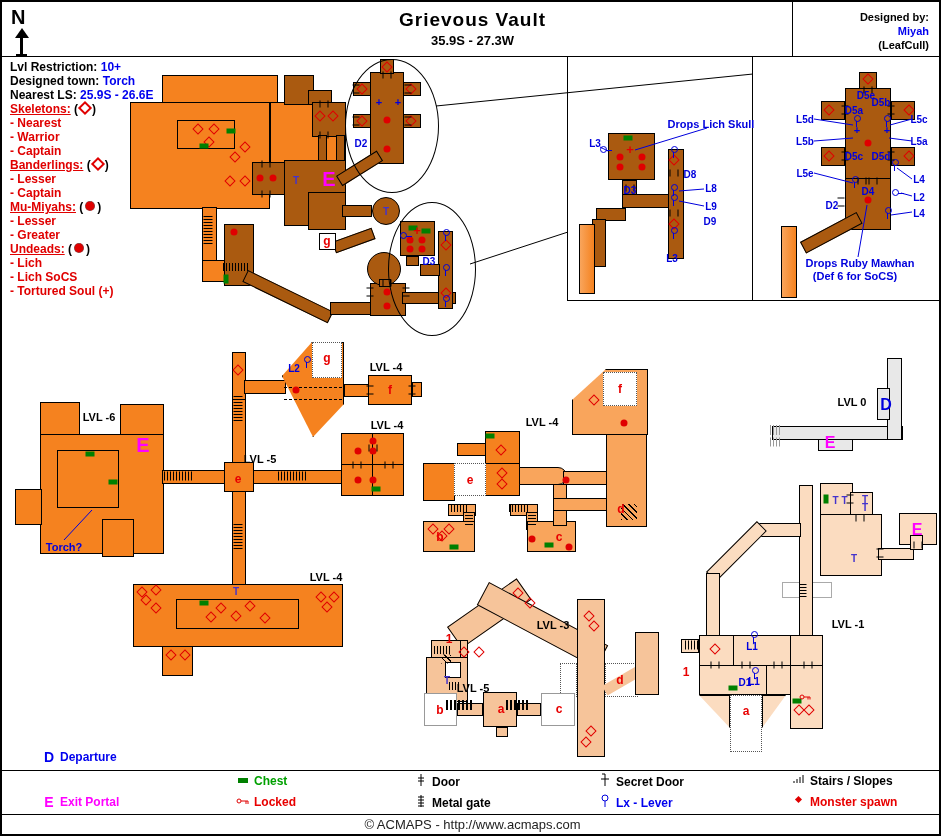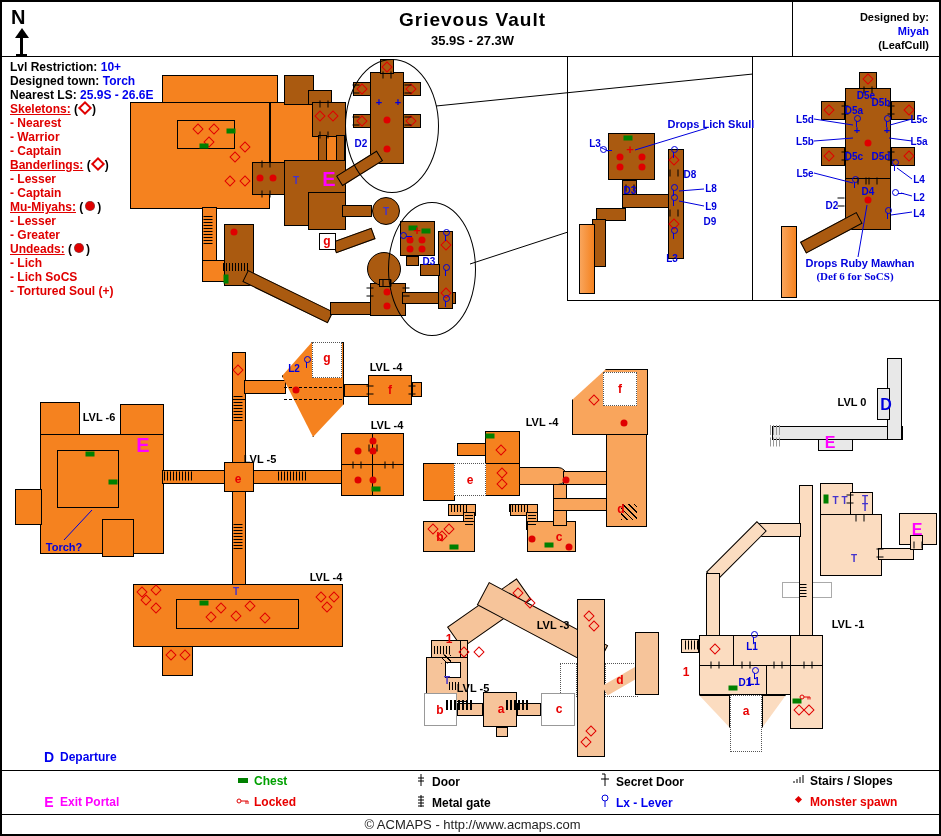--- a/index.html
+++ b/index.html
@@ -560,21 +560,21 @@
       <span class="ml b" style="left: 917px; top: 139px;">L5a</span>
       <span class="ml b" style="left: 852px; top: 154px;">D5c</span>
       <span class="ml b" style="left: 879px; top: 154px;">D5d</span>
       <span class="ml b" style="left: 803px; top: 171px;">L5e</span>
       <span class="ml b" style="left: 866px; top: 189px;">D4</span>
       <span class="ml b" style="left: 917px; top: 177px;">L4</span>
       <span class="ml b" style="left: 917px; top: 195px;">L2</span>
       <span class="ml b" style="left: 830px; top: 203px;">D2</span>
       <span class="ml b" style="left: 917px; top: 211px;">L4</span>
       <span class="ml a" style="left: 858px; top: 261px;">Drops Ruby Mawhan</span>
-      <span class="ml a" style="left: 853px; top: 274px; font-family: Liberation Serif, serif;">(Def 6 for SoCS)</span>
+      <span class="ml a" style="left: 853px; top: 274px;">(Def 6 for SoCS)</span>
       <span class="ml lv" style="left: 97px; top: 415px;">LVL -6</span>
       <span class="ml m" style="left: 141px; top: 443px;">E</span>
       <span class="ml a" style="left: 62px; top: 545px;">Torch?</span>
       <span class="ml lv" style="left: 258px; top: 457px;">LVL -5</span>
       <span class="ml r" style="left: 236px; top: 477px;">e</span>
       <span class="ml b" style="left: 292px; top: 366px;">L2</span>
       <span class="ml r" style="left: 325px; top: 356px;">g</span>
       <span class="ml lv" style="left: 384px; top: 365px;">LVL -4</span>
       <span class="ml r" style="left: 388px; top: 388px;">f</span>
       <span class="ml lv" style="left: 385px; top: 423px;">LVL -4</span>

